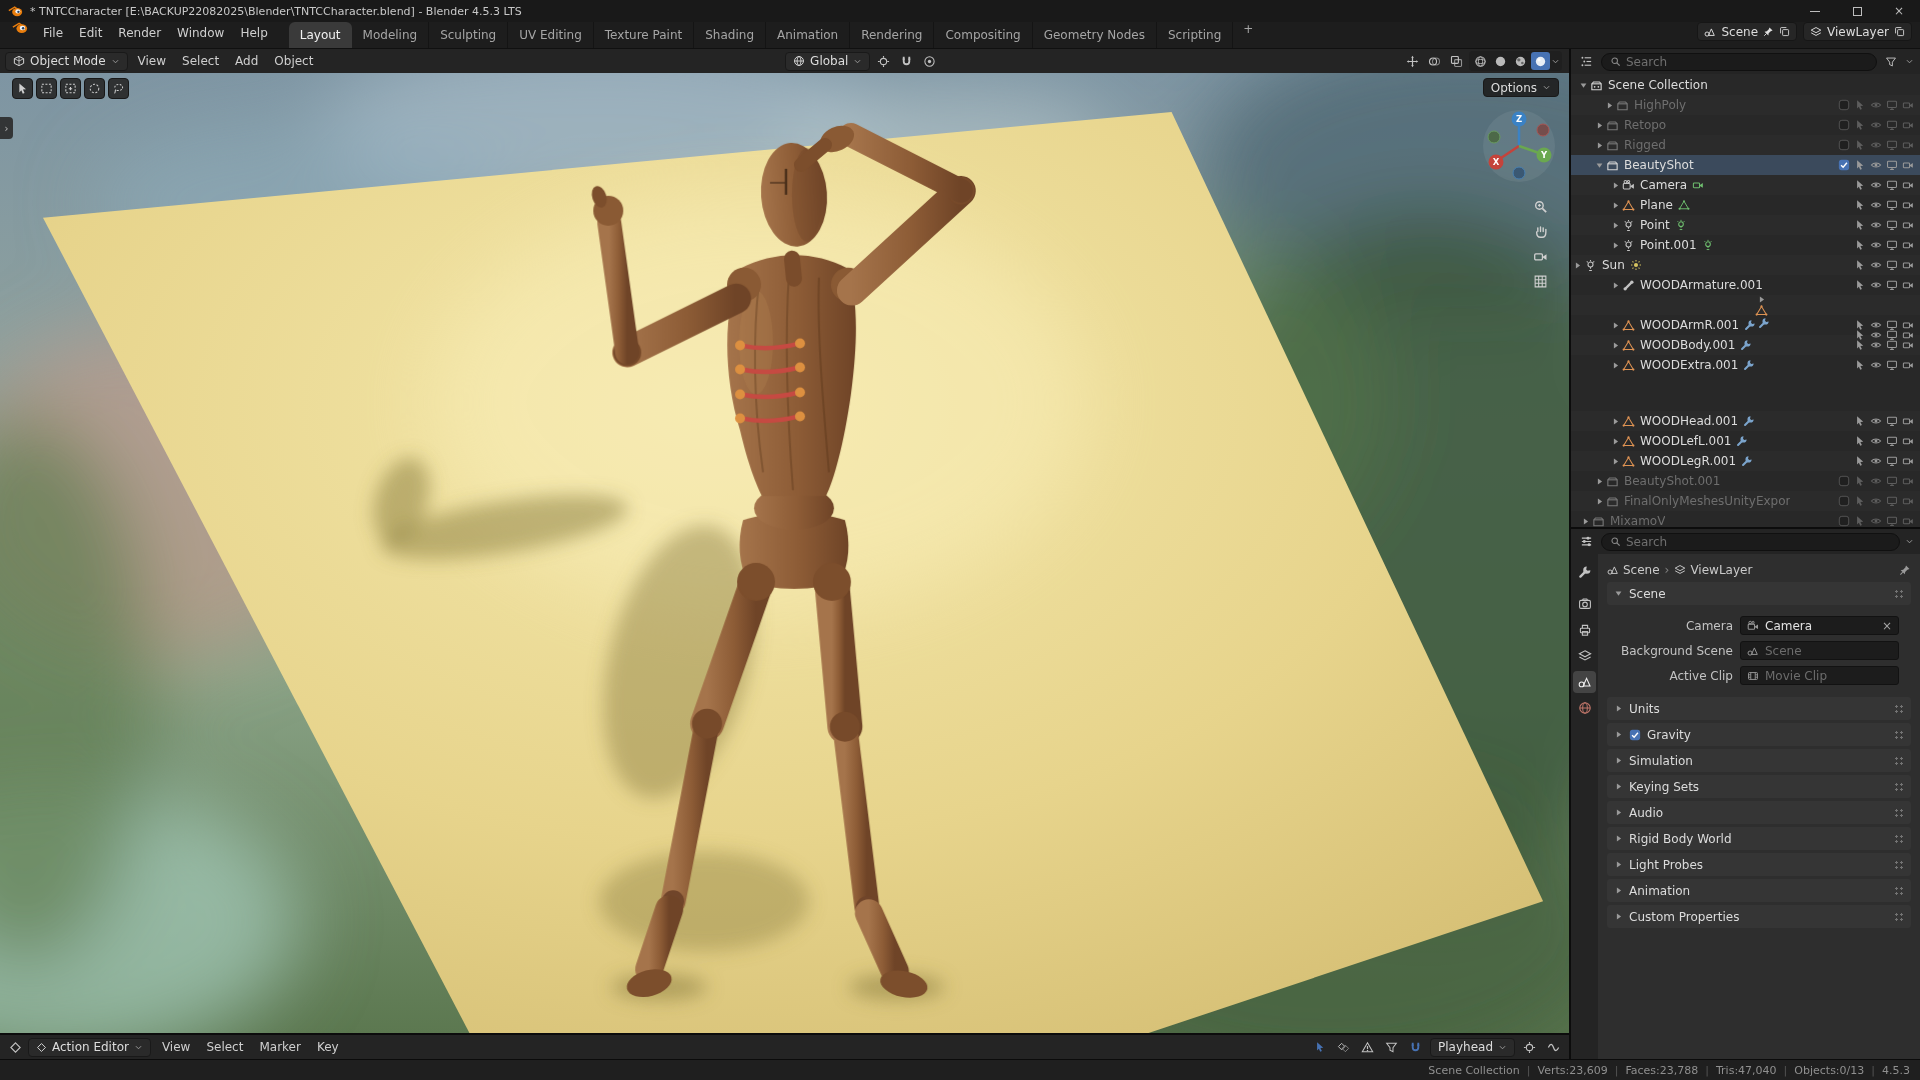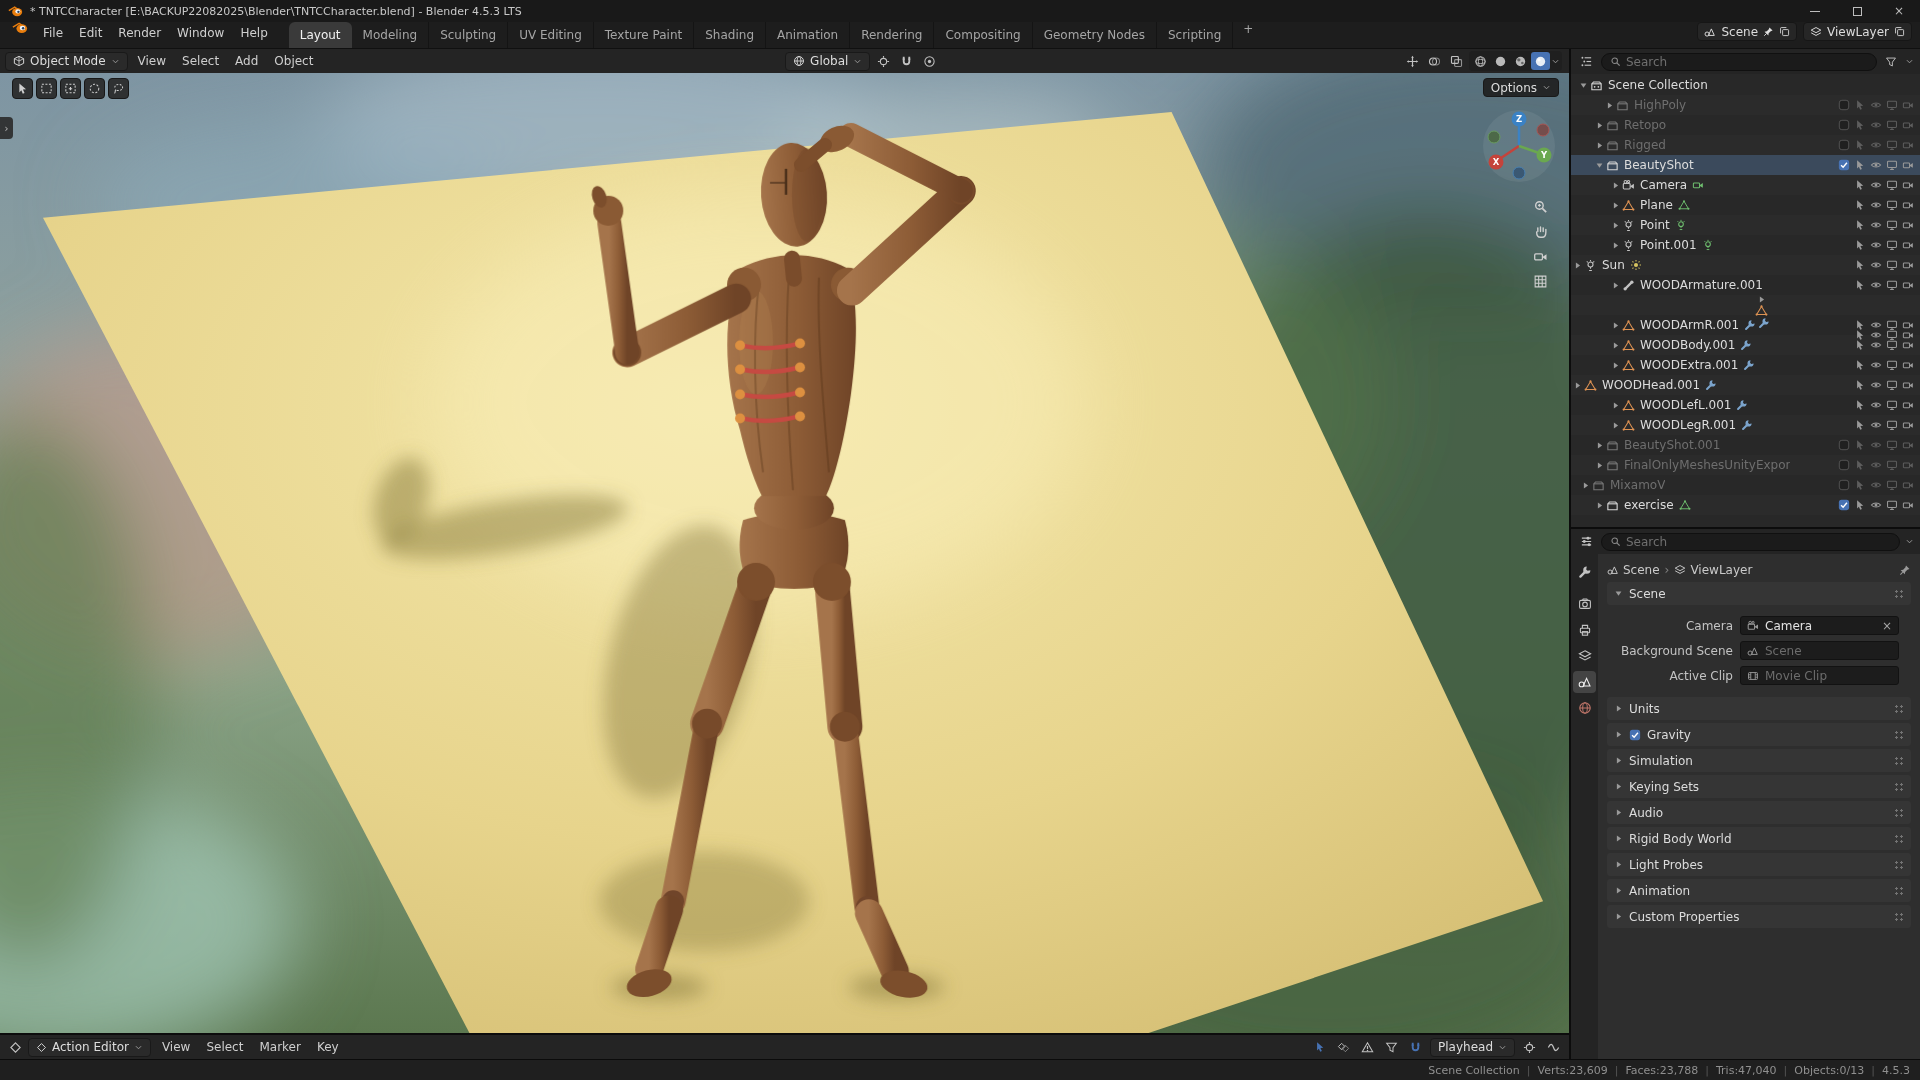--- a/index.html
+++ b/index.html
@@ -1250,21 +1250,21 @@
                 </svg>
               </span>
               <span>
                 <svg width="12" height="12" viewBox="0 0 14 14" fill="none">
                   <rect x="1.6" y="4.6" width="7.2" height="5.6" rx="1" stroke="currentColor" stroke-width="1.2"></rect>
                   <path d="M8.8 7.4 L12.6 4.8 V10.2 L8.8 7.8 Z" fill="currentColor"></path>
                 </svg>
               </span>
             </span>
           </div>
-          <div class="trow" style="">
+          <div class="trow" style="padding-left: 38px; margin-top: 36px;">
             <span class="arr">
               <svg width="9" height="9" viewBox="0 0 14 14" fill="none">
                 <path d="M4.5 2.5 V11.5 L11 7 Z" fill="currentColor"></path>
               </svg>
             </span>
             <span class="ticon c-mesh">
               <svg width="13" height="13" viewBox="0 0 14 14" fill="none">
                 <path d="M7 2.6 L12.2 11.4 H1.8 Z" stroke="currentColor" stroke-width="1.1"></path>
                 <circle cx="7" cy="2.6" r="1.2" fill="currentColor"></circle>
                 <circle cx="12.2" cy="11.4" r="1.2" fill="currentColor"></circle>

